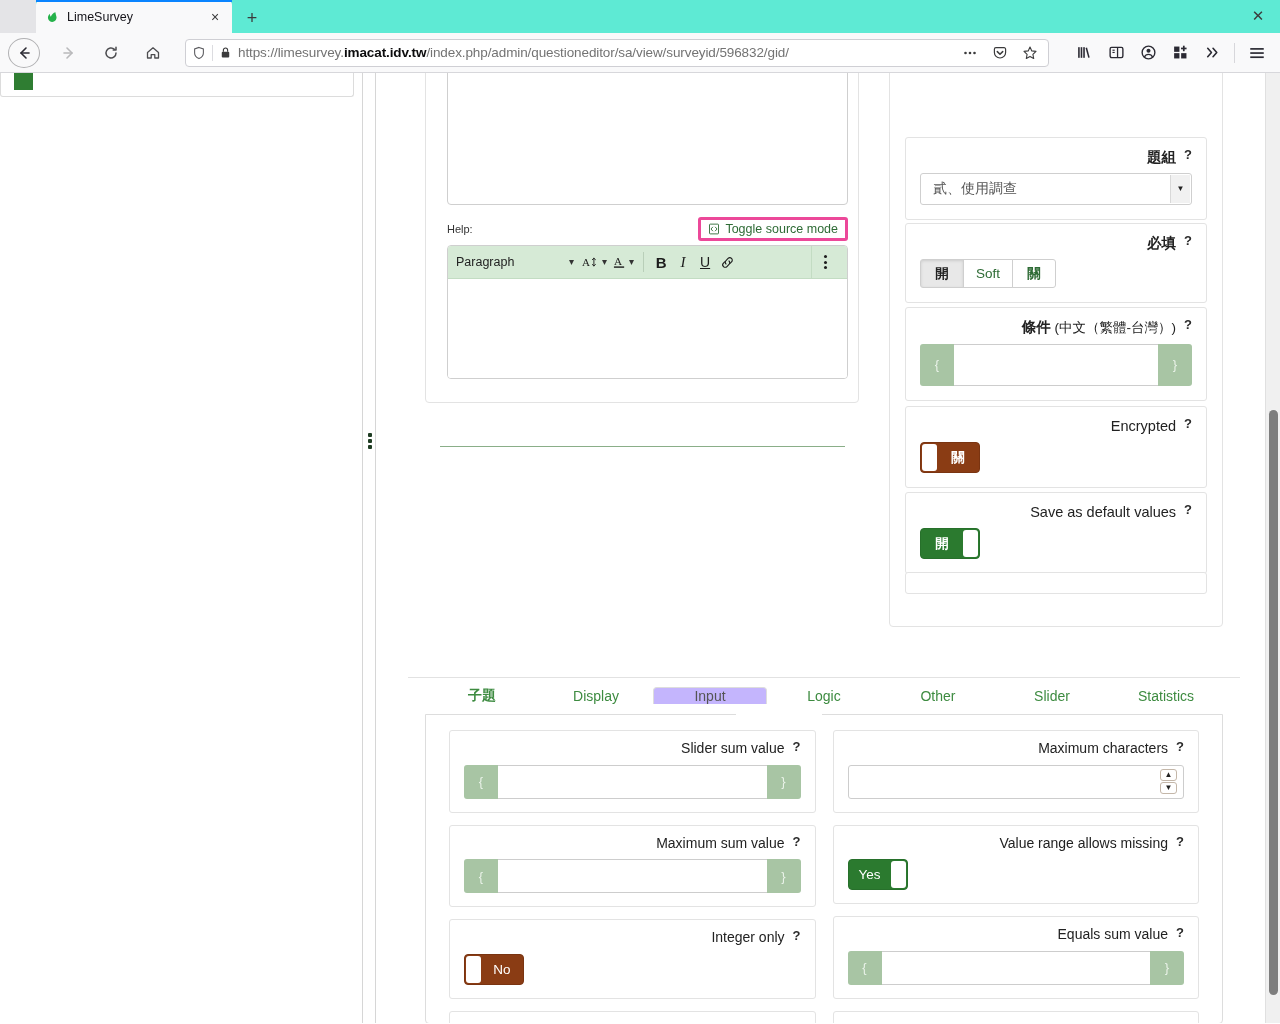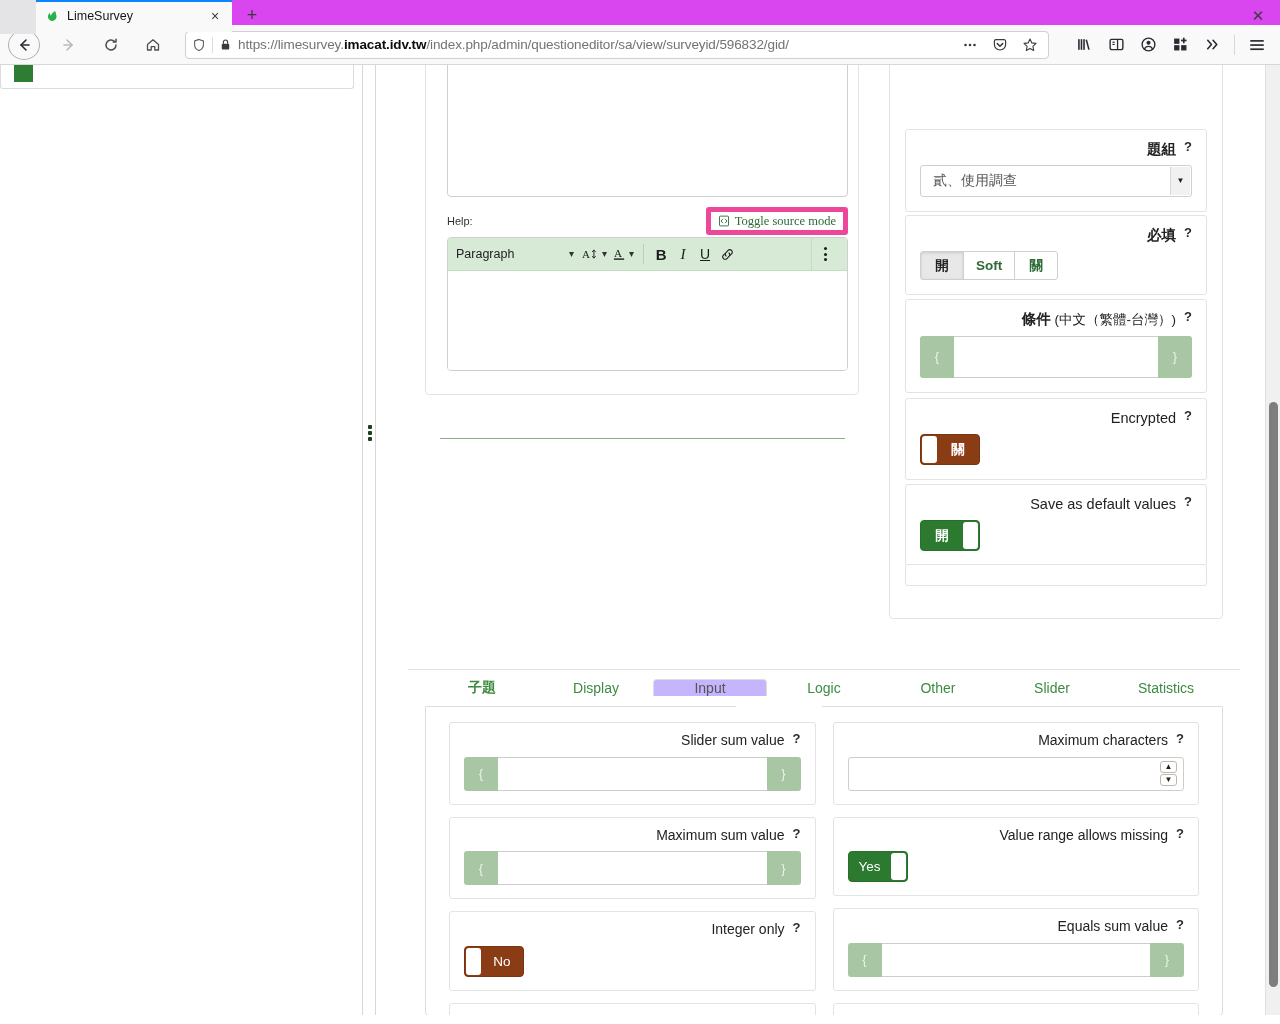--- a/index.html
+++ b/index.html
@@ -7,21 +7,21 @@
   body {
     width:1280px; height:1024px; overflow:hidden;
     font-family:"Liberation Sans", sans-serif;
     background:#ffffff; color:#333;
     -webkit-font-smoothing:antialiased;
   }
 
   
   .browser-chrome { width:1280px; background:#f9f9fa; }
   .tabstrip {
-    height:25px; background:#d946ef; display:flex; align-items:flex-start;
+    height:33px; background:#5eead4; display:flex; align-items:flex-end;
     position:relative;
   }
   .tabstrip:before{
     content:""; position:absolute; left:36px; top:0; width:196px; height:2px;
     background:#0a84ff; z-index:3;
   }
   .tab-filler { width:36px; height:34px; background:#e4e4e7; }
   .tab {
     width:196px; height:32px; background:#f9f9fa; border-radius:4px 4px 0 0;
     display:flex; align-items:center; padding:0 8px; gap:7px; position:relative;
@@ -120,23 +120,23 @@
   .qtextarea {
     position:absolute; left:447px; top:-14px; width:401px; height:146px;
     border:1px solid #cfcfcf; border-radius:4px; background:#fff;
   }
   .help-row {
     position:absolute; left:447px; top:144px; width:401px; height:24px;
     display:flex; align-items:center; justify-content:space-between;
   }
   .help-label { font-size:11px; color:#333; }
   .btn-source {
-    border:5px solid #ec4899; border-radius:3px; background:#fff;
+    border:3px solid #ec4899; border-radius:3px; background:#fff;
     font-size:12.5px; color:#2e6b35; padding:3px 7px; display:flex;
-    align-items:center; gap:5px; line-height:1;font-family:Liberation Serif, serif;
+    align-items:center; gap:5px; line-height:1;
   }
   .btn-source .gi { display:flex; color:#2e6b35; }
 
   .editor {
     position:absolute; left:447px; top:172px; width:401px; height:134px;
     border:1px solid #cfcfcf; border-radius:4px; background:#fff; overflow:hidden;
   }
   .ed-toolbar {
     height:33px; background:#d6ead6; border-bottom:1px solid #c3dcc3;
     display:flex; align-items:center; padding:0 8px; gap:2px;
@@ -200,21 +200,20 @@
     display:flex; align-items:center; justify-content:center;
   }
   .sel .arrowbox span { font-size:8px; color:#222; line-height:1; }
 
   .btngroup { display:flex; }
   .bg-btn {
     height:29px; min-width:44px; padding:0 12px; border:1px solid #cfcfcf;
     background:#fff; color:#2e6b35; font-size:13.5px;
     display:flex; align-items:center; justify-content:center;
     margin-left:-1px;
-    font-weight:bold;
   }
   .bg-btn:first-child { margin-left:0; border-radius:3px 0 0 3px; }
   .bg-btn:last-child { border-radius:0 3px 3px 0; }
   .bg-btn.active { background:#e8e8e8; color:#222; box-shadow:inset 0 1px 3px rgba(0,0,0,.12); }
   .bg-btn.zh { font-weight:700; }
 
   .inputgroup { display:flex; height:34px; }
   .ig-addon {
     width:34px; background:#a8c5a4; color:#e9f2e8; font-size:13px;
     display:flex; align-items:center; justify-content:center;

